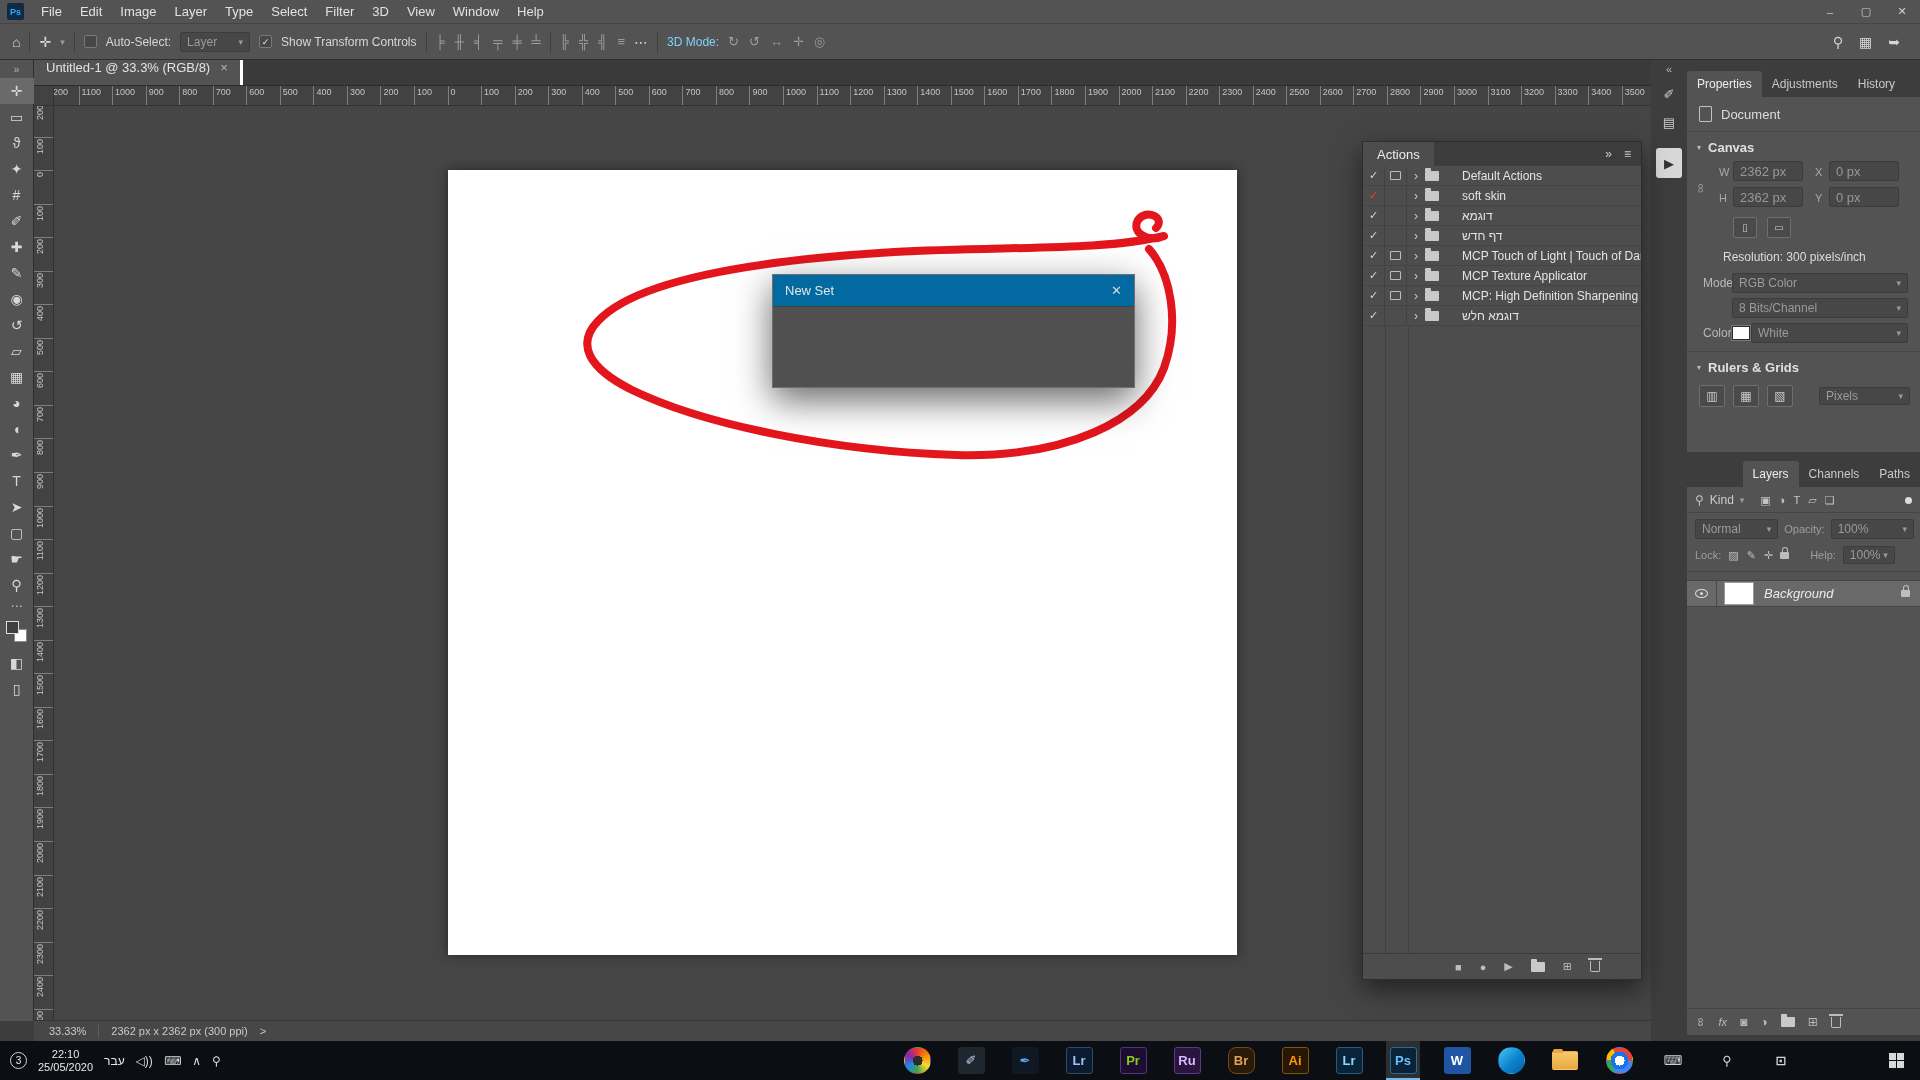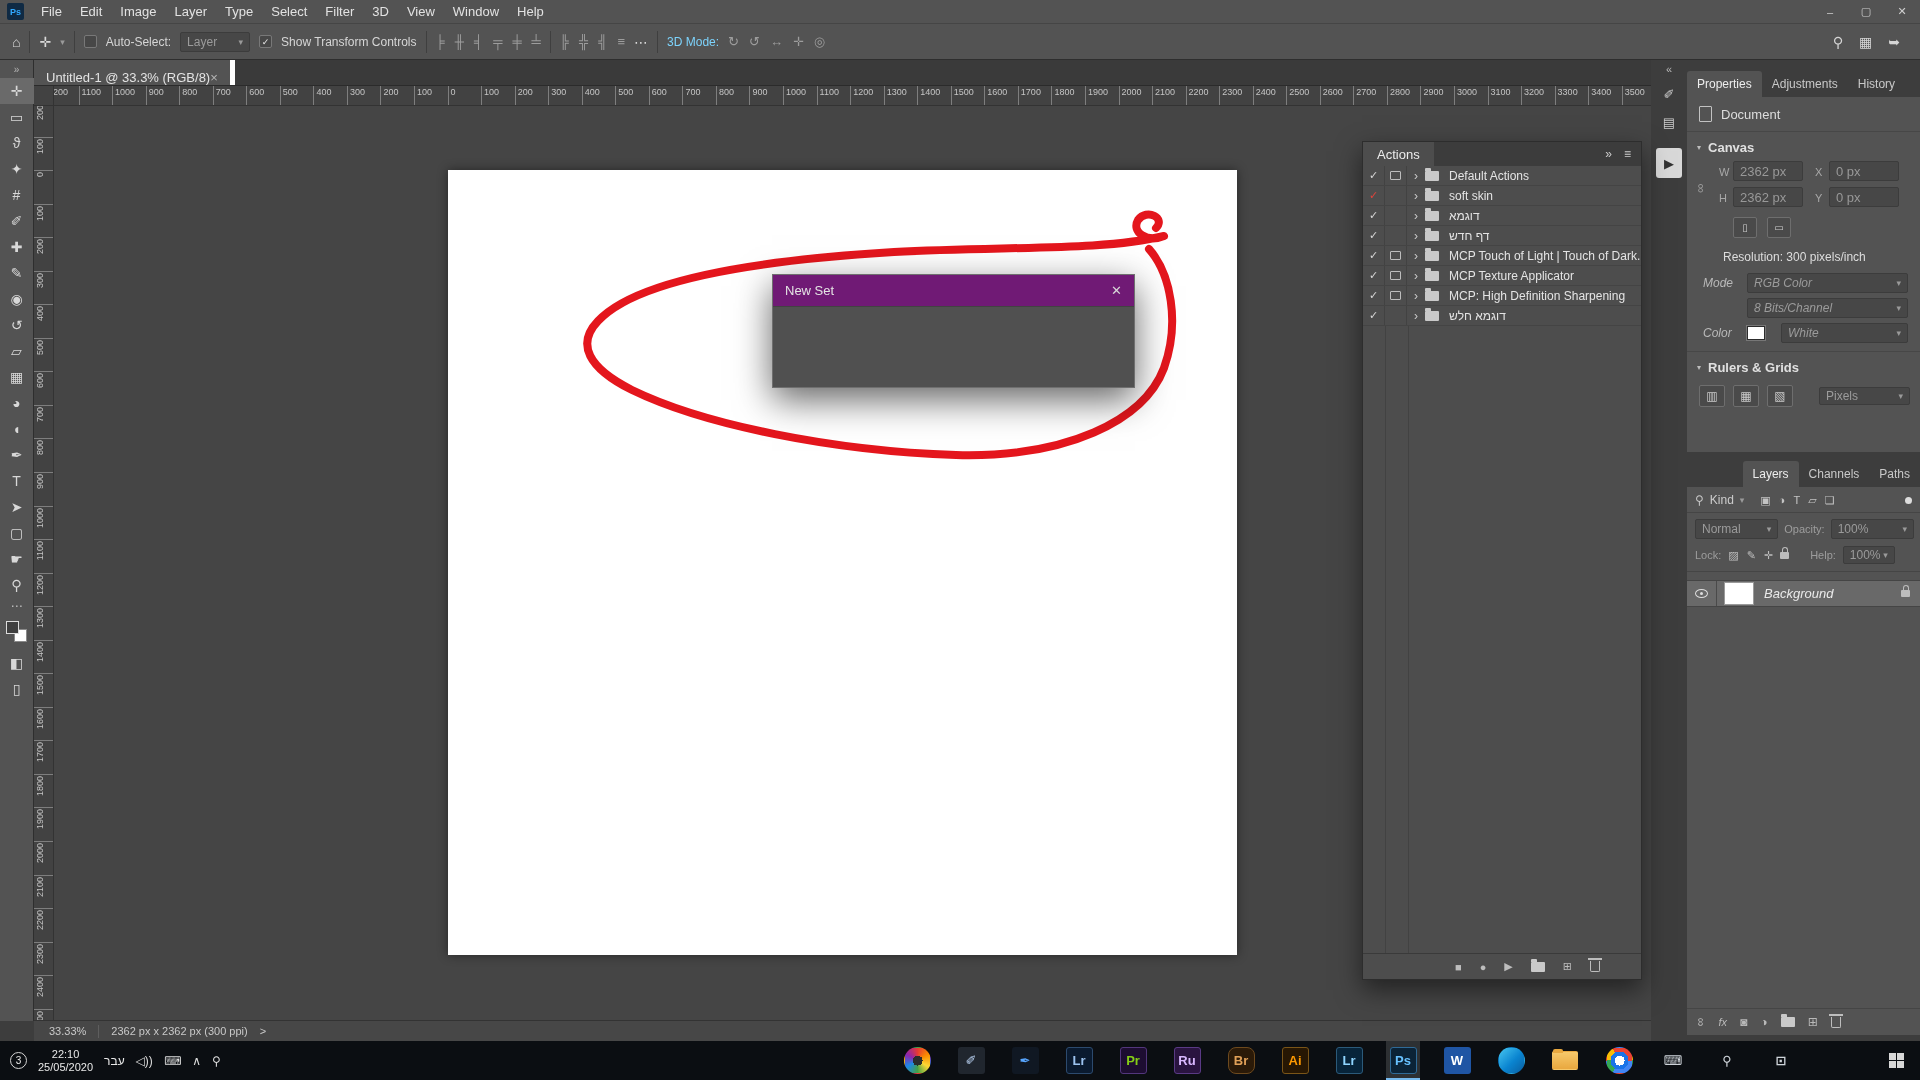--- a/index.html
+++ b/index.html
@@ -43,22 +43,22 @@
   .tool-dots { height:16px; color:#c5c5c5; font-size:12px; display:flex; align-items:center; }
   .swatches { position:relative; width:34px; height:32px; margin-top:4px; }
   .sw-fg { position:absolute; left:6px; top:3px; width:13px; height:13px; background:#3f3f3f;
     border:1px solid #dcdcdc; z-index:2; }
   .sw-bg { position:absolute; left:14px; top:11px; width:13px; height:13px; background:#ffffff;
     border:1px solid #8a8a8a; z-index:1; }
 
   
   .tabbar { position:absolute; left:34px; top:60px; width:1617px; height:26px; background:#3a3a3a;
     display:flex; border-bottom:1px solid #2b2b2b; z-index:10; }
-  .doc-tab { background:#535353; display:flex; align-items:flex-end; padding:0 12px;
-    font-size:13px; color:#e3e3e3; border-right:5px solid #ffffff; }
+  .doc-tab { background:#535353; display:flex; align-items:flex-start; gap:10px; padding:0 12px;
+    font-size:13px; color:#e3e3e3; border-right:3px solid #ffffff; }
   .tab-close { color:#b5b5b5; font-size:13px; }
 
   
   .workspace { position:absolute; left:34px; top:86px; width:1617px; height:934px; background:#454545; overflow:hidden; z-index:5; }
   .ruler-corner { position:absolute; left:0; top:0; width:20px; height:20px; background:#424242;
     border-right:1px solid #333; border-bottom:1px solid #333; z-index:4; }
   .hruler { position:absolute; left:20px; top:0; width:1597px; height:20px; background:#424242;
     border-bottom:1px solid #333; overflow:hidden; display:flex; z-index:3; }
   .hruler-inner { display:flex; margin-left:-9px; height:100%; }
   .hcell { width:33.55px; flex:none; border-left:1px solid #7e7e7e; height:100%;
@@ -69,21 +69,21 @@
   .vcell { height:33.55px; border-top:1px solid #7e7e7e; position:relative; }
   .vcell span { display:block; writing-mode:vertical-rl; transform:rotate(180deg);
     font-size:9px; color:#c5c5c5; margin:1px 0 0 2px; line-height:9px; }
   .doc-canvas { position:absolute; left:414px; top:84px; width:789px; height:785px; background:#ffffff;
     box-shadow:0 0 10px rgba(0,0,0,.45); z-index:2; }
   .scribble { position:absolute; left:0; top:0; z-index:6; pointer-events:none; }
 
   
   .dialog { position:absolute; left:772px; top:274px; width:363px; height:114px; background:#505050;
     border:1px solid #6f6f6f; box-shadow:0 12px 34px rgba(0,0,0,.6); z-index:40; }
-  .dialog-title { height:32px; background:#701a75; border-bottom:1px solid #424242; display:flex;
+  .dialog-title { height:32px; background:#0369a1; border-bottom:1px solid #424242; display:flex;
     align-items:center; justify-content:space-between; padding:0 12px; font-size:13px; color:#e4e4e4;gap:36px; }
   .dlg-close { color:#d8d8d8; font-size:13px; }
   .dialog-body { position:relative; height:81px; }
   .dlg-label { position:absolute; left:22px; top:16px; font-size:13px; color:#dcdcdc; }
   .dlg-input { position:absolute; left:68px; top:11px; width:207px; height:22px; background:#ffffff;
     border:2px solid #3f8cd5; display:flex; align-items:center; padding:0 3px; font-size:13px; color:#111; }
   .dlg-sel { background:#357ad1; color:#ffffff; padding:0 3px; direction:rtl; }
   .btn { position:absolute; left:291px; width:60px; height:25px; background:#666666;
     border:1px solid #989898; border-radius:13px; color:#f0f0f0; font-size:13px;
     display:flex; align-items:center; justify-content:center; }
@@ -104,21 +104,21 @@
     align-items:center; justify-content:center; color:#d8d8d8; font-size:11px; flex:none; }
   .acell-check.red { color:#e0443c; }
   .acell-modal { width:22px; align-self:stretch; border-right:1px solid #424242; display:flex;
     align-items:center; justify-content:center; flex:none; }
   .modal-box { width:11px; height:9px; border:1px solid #bdbdbd; border-radius:1px; display:none; }
   .modal-box.show { display:block; }
   .acell-arrow { width:18px; text-align:center; color:#c9c9c9; font-size:12px; flex:none; }
   .icon-folder { width:14px; height:10px; background:#c9c9c9; border-radius:1px; position:relative; flex:none; }
   .icon-folder::before { content:""; position:absolute; left:0; top:-3px; width:6px; height:3px;
     background:#c9c9c9; border-radius:1px 1px 0 0; }
-  .arow-label { margin-left:10px; white-space:nowrap; }
+  .arow-label { margin-left:23px; white-space:nowrap; }
   .actions-footer { height:26px; border-top:1px solid #3a3a3a; display:flex; align-items:center;
     gap:18px; padding-left:92px; color:#bdbdbd; flex:none; }
   .afoot { font-size:11px; display:flex; align-items:center; justify-content:center; }
   .icon-trash { width:10px; height:11px; border:1px solid #bdbdbd; border-top:none;
     border-radius:0 0 2px 2px; position:relative; }
   .icon-trash::before { content:""; position:absolute; left:-3px; top:-3px; width:14px; height:2px; background:#bdbdbd; }
 
   
   .ministrip { position:absolute; left:1651px; top:60px; width:36px; height:981px; background:#3d3d3d; z-index:8; }
   .ms-collapse { height:18px; display:flex; align-items:center; justify-content:center; color:#b9b9b9; font-size:11px; }
@@ -142,21 +142,21 @@
   .fieldrow { position:relative; height:26px; }
   .flabel { position:absolute; font-size:11px; color:#a8a8a8; top:5px; }
   .ffield { position:absolute; top:0; width:70px; height:20px; background:#474747; border:1px solid #3c3c3c;
     border-radius:2px; color:#989898; font-size:13px; display:flex; align-items:center; padding:0 6px; }
   .link8 { position:absolute; left:10px; top:84px; color:#9a9a9a; font-size:13px;
     transform:rotate(90deg); }
   .orient-row { display:flex; gap:10px; padding:4px 0 6px 46px; }
   .orient-btn { width:24px; height:21px; border:1px solid #6e6e6e; border-radius:2px; display:flex;
     align-items:center; justify-content:center; color:#cccccc; font-size:10px; background:#4a4a4a; }
   .res-line { padding:6px 0 4px 36px; font-size:12px; color:#dddddd; }
-  .mode-row { display:flex; align-items:center; gap:16px; padding:5px 12px 0 16px;font-style:italic; }
+  .mode-row { display:flex; align-items:center; gap:1px; padding:5px 12px 0 16px; }
   .mode-row .dd { flex:1; height:20px; }
   .mlabel { font-size:12px; color:#b9b9b9; width:28px; }
   .fill-swatch { width:18px; height:14px; background:#ffffff; border:1px solid #2c2c2c; outline:1px solid #777; flex:none; }
   .psep { border-top:1px solid #474747; margin-top:8px; }
   .rg-row { display:flex; align-items:center; gap:8px; padding:4px 10px 0 12px; }
   .rg-btn { width:26px; height:22px; border:1px solid #6e6e6e; border-radius:2px; background:#4a4a4a;
     color:#c9c9c9; font-size:12px; display:flex; align-items:center; justify-content:center; }
   .rg-row .dd { width:92px; margin-left:18px; height:18px; }
 
   .layers-tabs { position:absolute; left:0; top:401px; width:233px; height:26px; display:flex; align-items:flex-end;flex-direction:column; }

